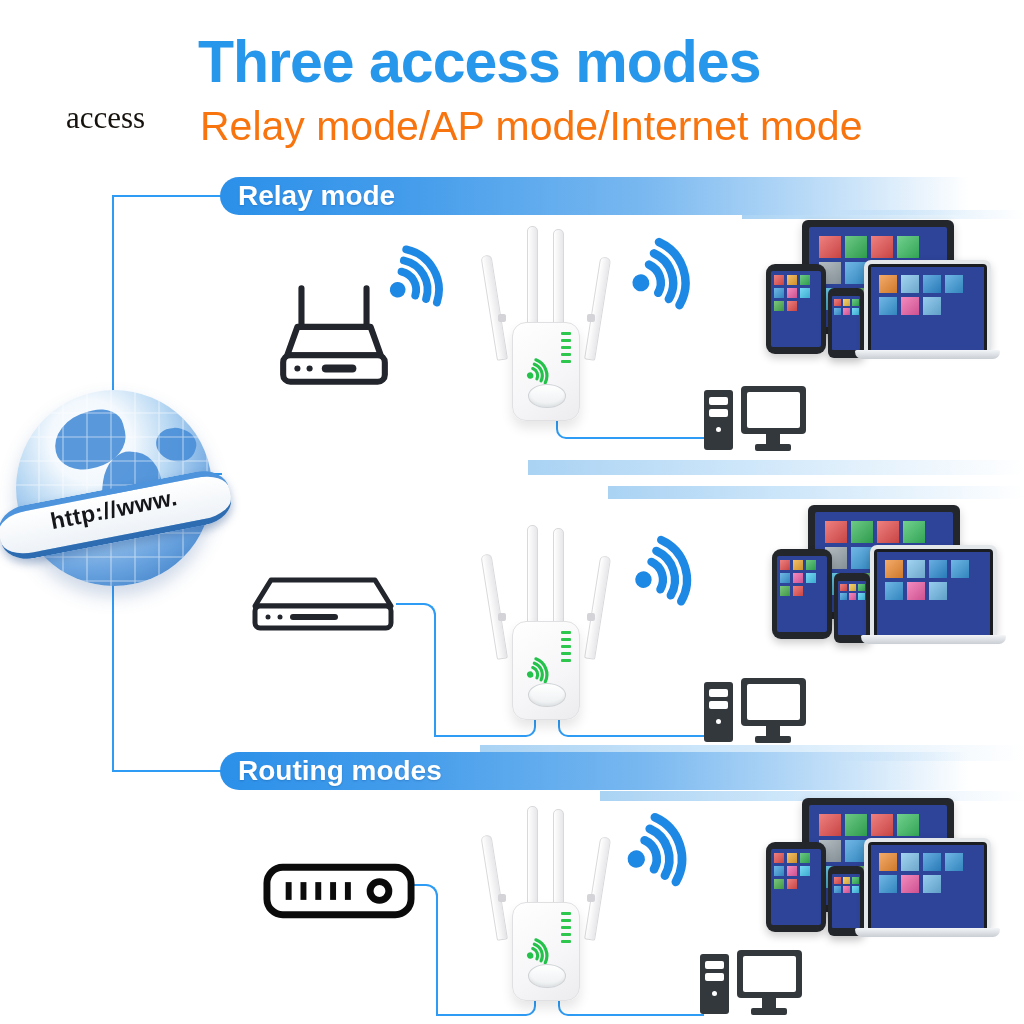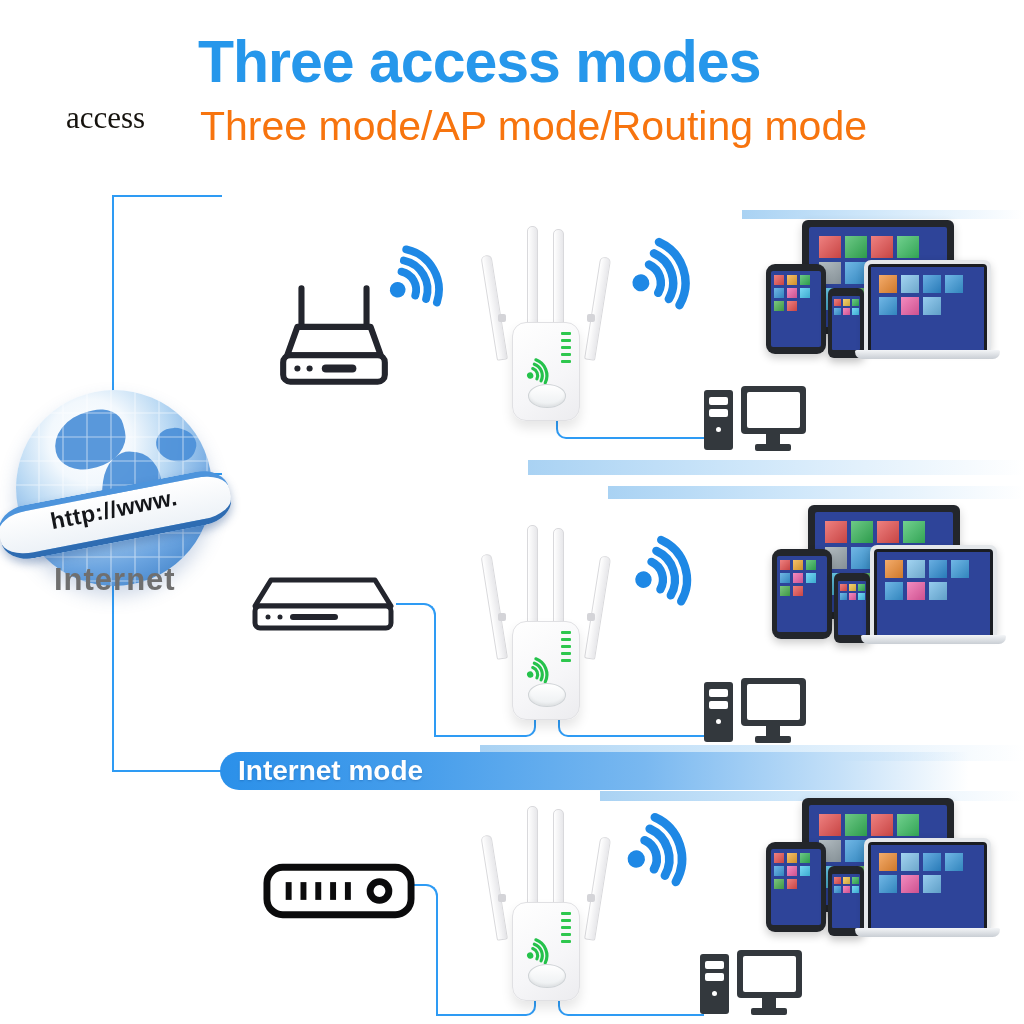--- a/index.html
+++ b/index.html
@@ -115,37 +115,39 @@
       <path d="M41.1 13.8 A42 42 0 0 1 41.1 76.2" stroke="currentColor" stroke-width="11" fill="none" stroke-linecap="round"></path>
       <path d="M51.8 1.9 A58 58 0 0 1 51.8 88.1" stroke="currentColor" stroke-width="11" fill="none" stroke-linecap="round"></path>
     </symbol>
   </defs>
 </svg>
 
 <div id="canvas">
 
   <div class="abs title">Three access modes</div>
   <div class="abs watermark">access</div>
-  <div class="abs subtitle">Three mode/AP mode/Routing mode</div>
+  <div class="abs subtitle">Relay mode/AP mode/Internet mode</div>
 
   <div class="abs hline" style="left:112px;top:195px;width:110px;"></div>
   <div class="abs vline" style="left:112px;top:195px;height:577px;"></div>
   <div class="abs hline" style="left:190px;top:473px;width:32px;"></div>
   <div class="abs hline" style="left:112px;top:770px;width:110px;"></div>
 
   <div class="abs globe-wrap">
     <div class="abs sphere"></div>
     <div class="abs cont c1"></div>
     <div class="abs cont c2"></div>
     <div class="abs cont c3"></div>
     <div class="abs gridlines"></div>
     <div class="abs urlband">http://www.</div>
-    <div class="abs internet">Internet</div>
-  </div>
-
+  </div>
+
+  <div class="abs banner" style="top:177px;">
+    <span>Relay mode</span>
+  </div>
 
   <div class="abs strip" style="left:742px;top:210px;width:282px;height:9px;"></div>
   <div class="abs strip" style="left:528px;top:460px;width:496px;height:15px;"></div>
 
   <svg class="abs" style="left:273px;top:284px;z-index:3;" width="122" height="104" viewBox="0 0 120 102">
     <path d="M28 4 V40 M92 4 V40" stroke="#23252D" stroke-width="6" stroke-linecap="round" fill="none"></path>
     <path d="M24 42 L96 42 L106 70 L14 70 Z" fill="#fff" stroke="#23252D" stroke-width="6" stroke-linejoin="round"></path>
     <rect x="10" y="70" width="100" height="26" rx="7" fill="#fff" stroke="#23252D" stroke-width="6"></rect>
     <circle cx="24" cy="83" r="3" fill="#23252D"></circle>
       <circle cx="36" cy="83" r="3" fill="#23252D"></circle>
@@ -380,21 +382,21 @@
       <div class="abs tdot"></div>
     </div>
     <div class="abs pmon">
         <div class="abs pscr"></div>
       </div>
     <div class="abs pneck"></div>
     <div class="abs pbase"></div>
   </div>
 
   <div class="abs banner" style="top:752px;">
-    <span>Internet mode</span>
+    <span>Routing modes</span>
   </div>
 
   <div class="abs strip" style="left:600px;top:791px;width:424px;height:10px;"></div>
 
   <svg class="abs" style="left:262px;top:862px;z-index:3;" width="154" height="58" viewBox="0 0 156 58">
     <rect x="5" y="5" width="146" height="48" rx="16" fill="#fff" stroke="#0b0b0c" stroke-width="7"></rect>
     <rect x="24" y="20" width="6" height="18" fill="#0b0b0c"></rect>
       <rect x="39" y="20" width="6" height="18" fill="#0b0b0c"></rect>
     <rect x="54" y="20" width="6" height="18" fill="#0b0b0c"></rect>
       <rect x="69" y="20" width="6" height="18" fill="#0b0b0c"></rect>

